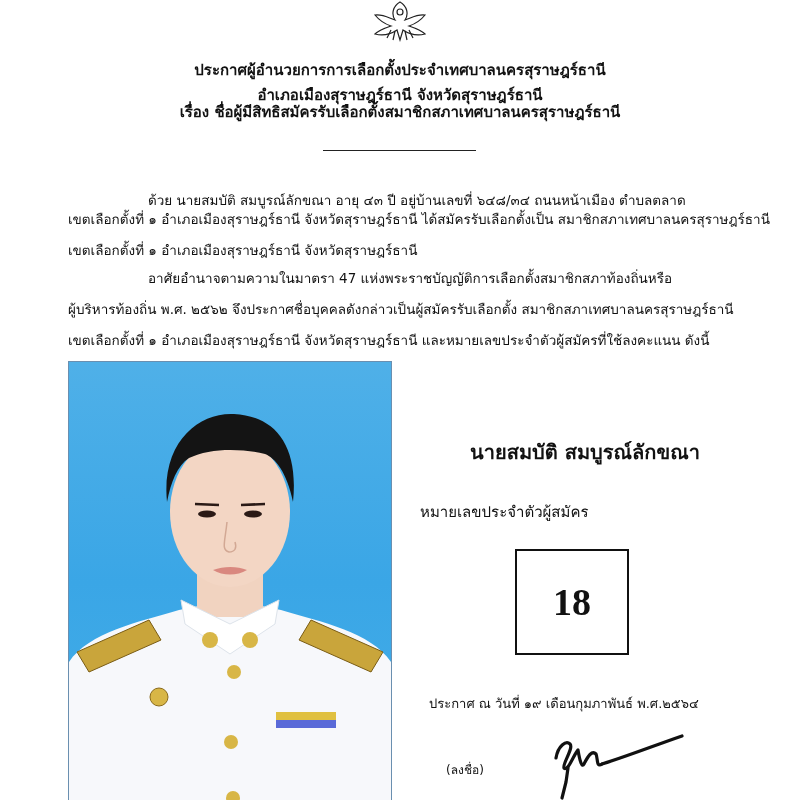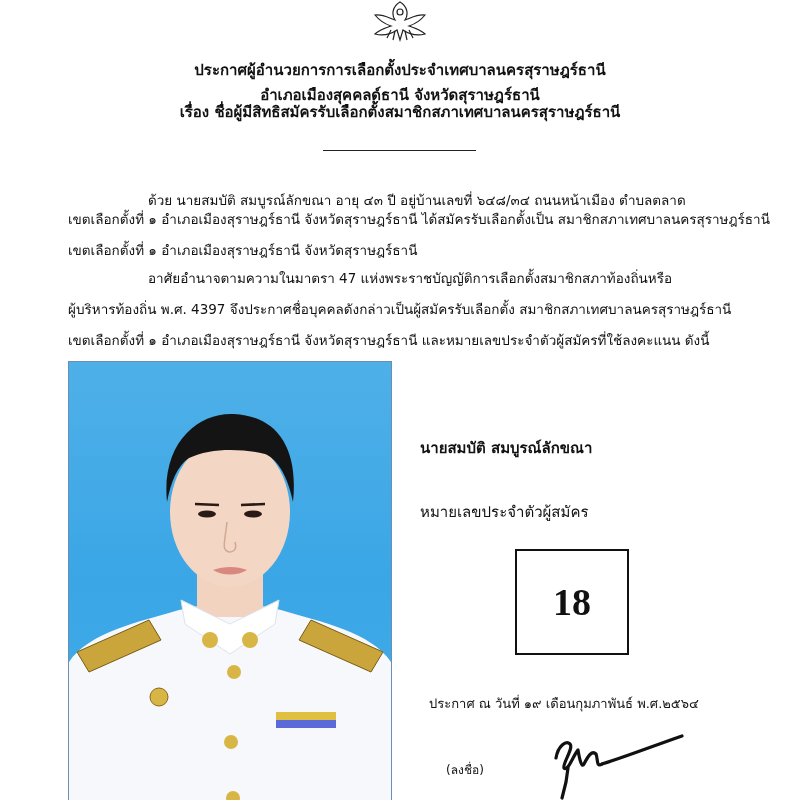--- a/index.html
+++ b/index.html
@@ -9,22 +9,22 @@
   .heading { position: absolute; left: 0; width: 800px; text-align: center;
              font-weight: bold; font-size: 15px; line-height: 24px; white-space: nowrap; }
   .h1 { top: 58px; } .h2 { top: 83px; } .h3 { top: 100px; }
   .divider { position: absolute; left: 323px; top: 150px; width: 153px; height: 0;
              border-top: 1.5px solid #222; }
   .para { position: absolute; left: 68px; width: 668px; font-size: 13.5px; line-height: 32px; }
   .line { position: absolute; white-space: nowrap; }
   .photo { position: absolute; left: 68px; top: 361px; width: 322px; height: 440px;
            border: 1px solid #6a8fb0; overflow: hidden;
            background: linear-gradient(180deg, #4fb0e8 0%, #3aa6e6 50%, #44aee8 100%); }
-  .candidate-name { position: absolute; left: 420px; width: 330px; top: 436px; text-align: left;
-                    font-weight: bold; font-size: 15px; white-space: nowrap; }
+  .candidate-name { position: absolute; left: 420px; width: 330px; top: 436px; text-align: center;
+                    font-weight: bold; font-size: 20px; white-space: nowrap; }
   .number-label { position: absolute; left: 420px; width: 330px; top: 500px; text-align: left;
                   font-size: 15px; white-space: nowrap; }
   .number-box { position: absolute; left: 515px; top: 549px; width: 110px; height: 102px;
                 border: 2px solid #111; display: flex; align-items: center; justify-content: center;
                 font-family: "Liberation Serif", "DejaVu Serif", serif; font-weight: bold; font-size: 38px; }
   .announce-date { position: absolute; left: 429px; top: 693px; font-size: 13px; white-space: nowrap; }
   .sign-label { position: absolute; left: 446px; top: 760px; font-size: 12px; white-space: nowrap; }
   .signature { position: absolute; left: 548px; top: 728px; width: 140px; height: 72px; }
 </style>
 </head>
@@ -34,34 +34,34 @@
 
   <svg class="emblem" viewBox="0 0 110 42">
     <g fill="none" stroke="#222" stroke-width="1.2">
       <path d="M55 2 C48 6 46 14 50 20 C44 18 38 14 30 15 C34 20 40 24 46 26 C40 28 34 30 30 34 C38 36 46 34 52 30 L55 40 L58 30 C64 34 72 36 80 34 C76 30 70 28 64 26 C70 24 76 20 80 15 C72 14 66 18 60 20 C64 14 62 6 55 2 Z"></path>
       <path d="M46 30 L42 38 M50 31 L48 40 M60 31 L62 40 M64 30 L68 38"></path>
       <circle cx="55" cy="12" r="3"></circle>
     </g>
   </svg>
 
   <div class="heading h1">ประกาศผู้อำนวยการการเลือกตั้งประจำเทศบาลนครสุราษฎร์ธานี</div>
-  <div class="heading h2">อำเภอเมืองสุคคลด์ธานี  จังหวัดสุราษฎร์ธานี</div>
+  <div class="heading h2">อำเภอเมืองสุราษฎร์ธานี  จังหวัดสุราษฎร์ธานี</div>
   <div class="heading h3">เรื่อง ชื่อผู้มีสิทธิสมัครรับเลือกตั้งสมาชิกสภาเทศบาลนครสุราษฎร์ธานี</div>
 
   <div class="divider"></div>
 
   <div class="para" style="top:172px;">
     <div class="line" style="left:80px; top:12px;">ด้วย นายสมบัติ สมบูรณ์ลักขณา อายุ ๔๓ ปี อยู่บ้านเลขที่ ๖๔๘/๓๔ ถนนหน้าเมือง ตำบลตลาด</div>
     <div class="line" style="left:0; top:31px;">เขตเลือกตั้งที่ ๑ อำเภอเมืองสุราษฎร์ธานี จังหวัดสุราษฎร์ธานี ได้สมัครรับเลือกตั้งเป็น สมาชิกสภาเทศบาลนครสุราษฎร์ธานี</div>
     <div class="line" style="left:0; top:62px;">เขตเลือกตั้งที่ ๑ อำเภอเมืองสุราษฎร์ธานี จังหวัดสุราษฎร์ธานี</div>
   </div>
 
   <div class="para" style="top:262px;">
     <div class="line" style="left:80px; top:0;">อาศัยอำนาจตามความในมาตรา 47 แห่งพระราชบัญญัติการเลือกตั้งสมาชิกสภาท้องถิ่นหรือ</div>
-    <div class="line" style="left:0; top:31px;">ผู้บริหารท้องถิ่น พ.ศ. 4397 จึงประกาศชื่อบุคคลดังกล่าวเป็นผู้สมัครรับเลือกตั้ง สมาชิกสภาเทศบาลนครสุราษฎร์ธานี</div>
+    <div class="line" style="left:0; top:31px;">ผู้บริหารท้องถิ่น พ.ศ. ๒๕๖๒ จึงประกาศชื่อบุคคลดังกล่าวเป็นผู้สมัครรับเลือกตั้ง สมาชิกสภาเทศบาลนครสุราษฎร์ธานี</div>
     <div class="line" style="left:0; top:62px;">เขตเลือกตั้งที่ ๑ อำเภอเมืองสุราษฎร์ธานี จังหวัดสุราษฎร์ธานี และหมายเลขประจำตัวผู้สมัครที่ใช้ลงคะแนน ดังนี้</div>
   </div>
 
   <div class="photo">
     <svg width="322" height="440" viewBox="0 0 322 440">
 
       <path d="M0 300 C20 270 70 260 110 248 L150 240 L172 240 L212 248 C252 260 302 270 322 300 L322 440 L0 440 Z" fill="#f7f8fb"></path>
 
       <rect x="128" y="205" width="66" height="50" fill="#f1d3c0"></rect>
       <path d="M112 238 L161 262 L210 238 L206 262 L161 292 L116 262 Z" fill="#ffffff" stroke="#dde3ea" stroke-width="1"></path>

